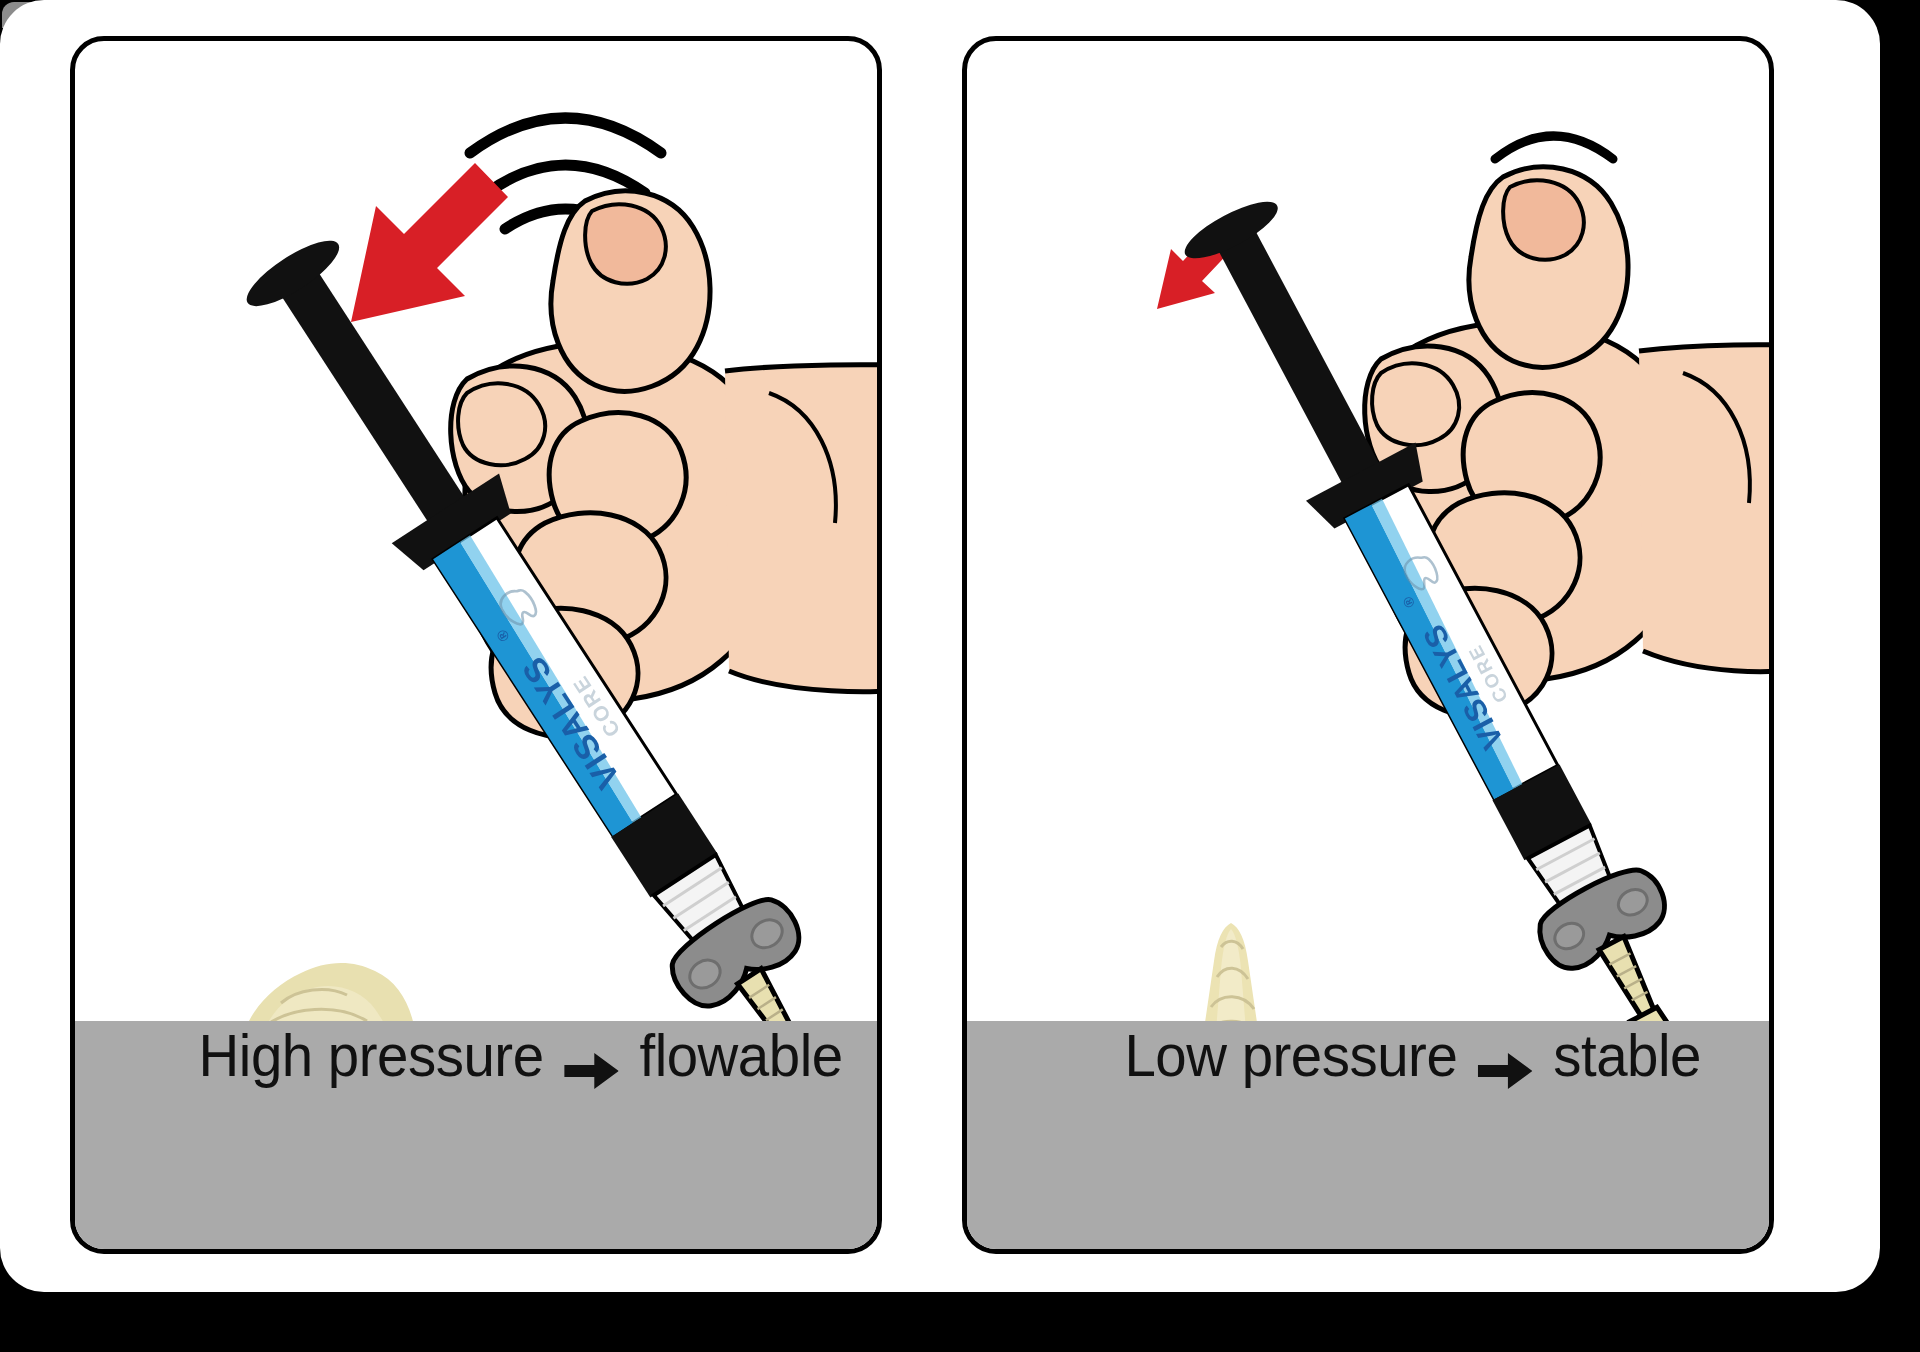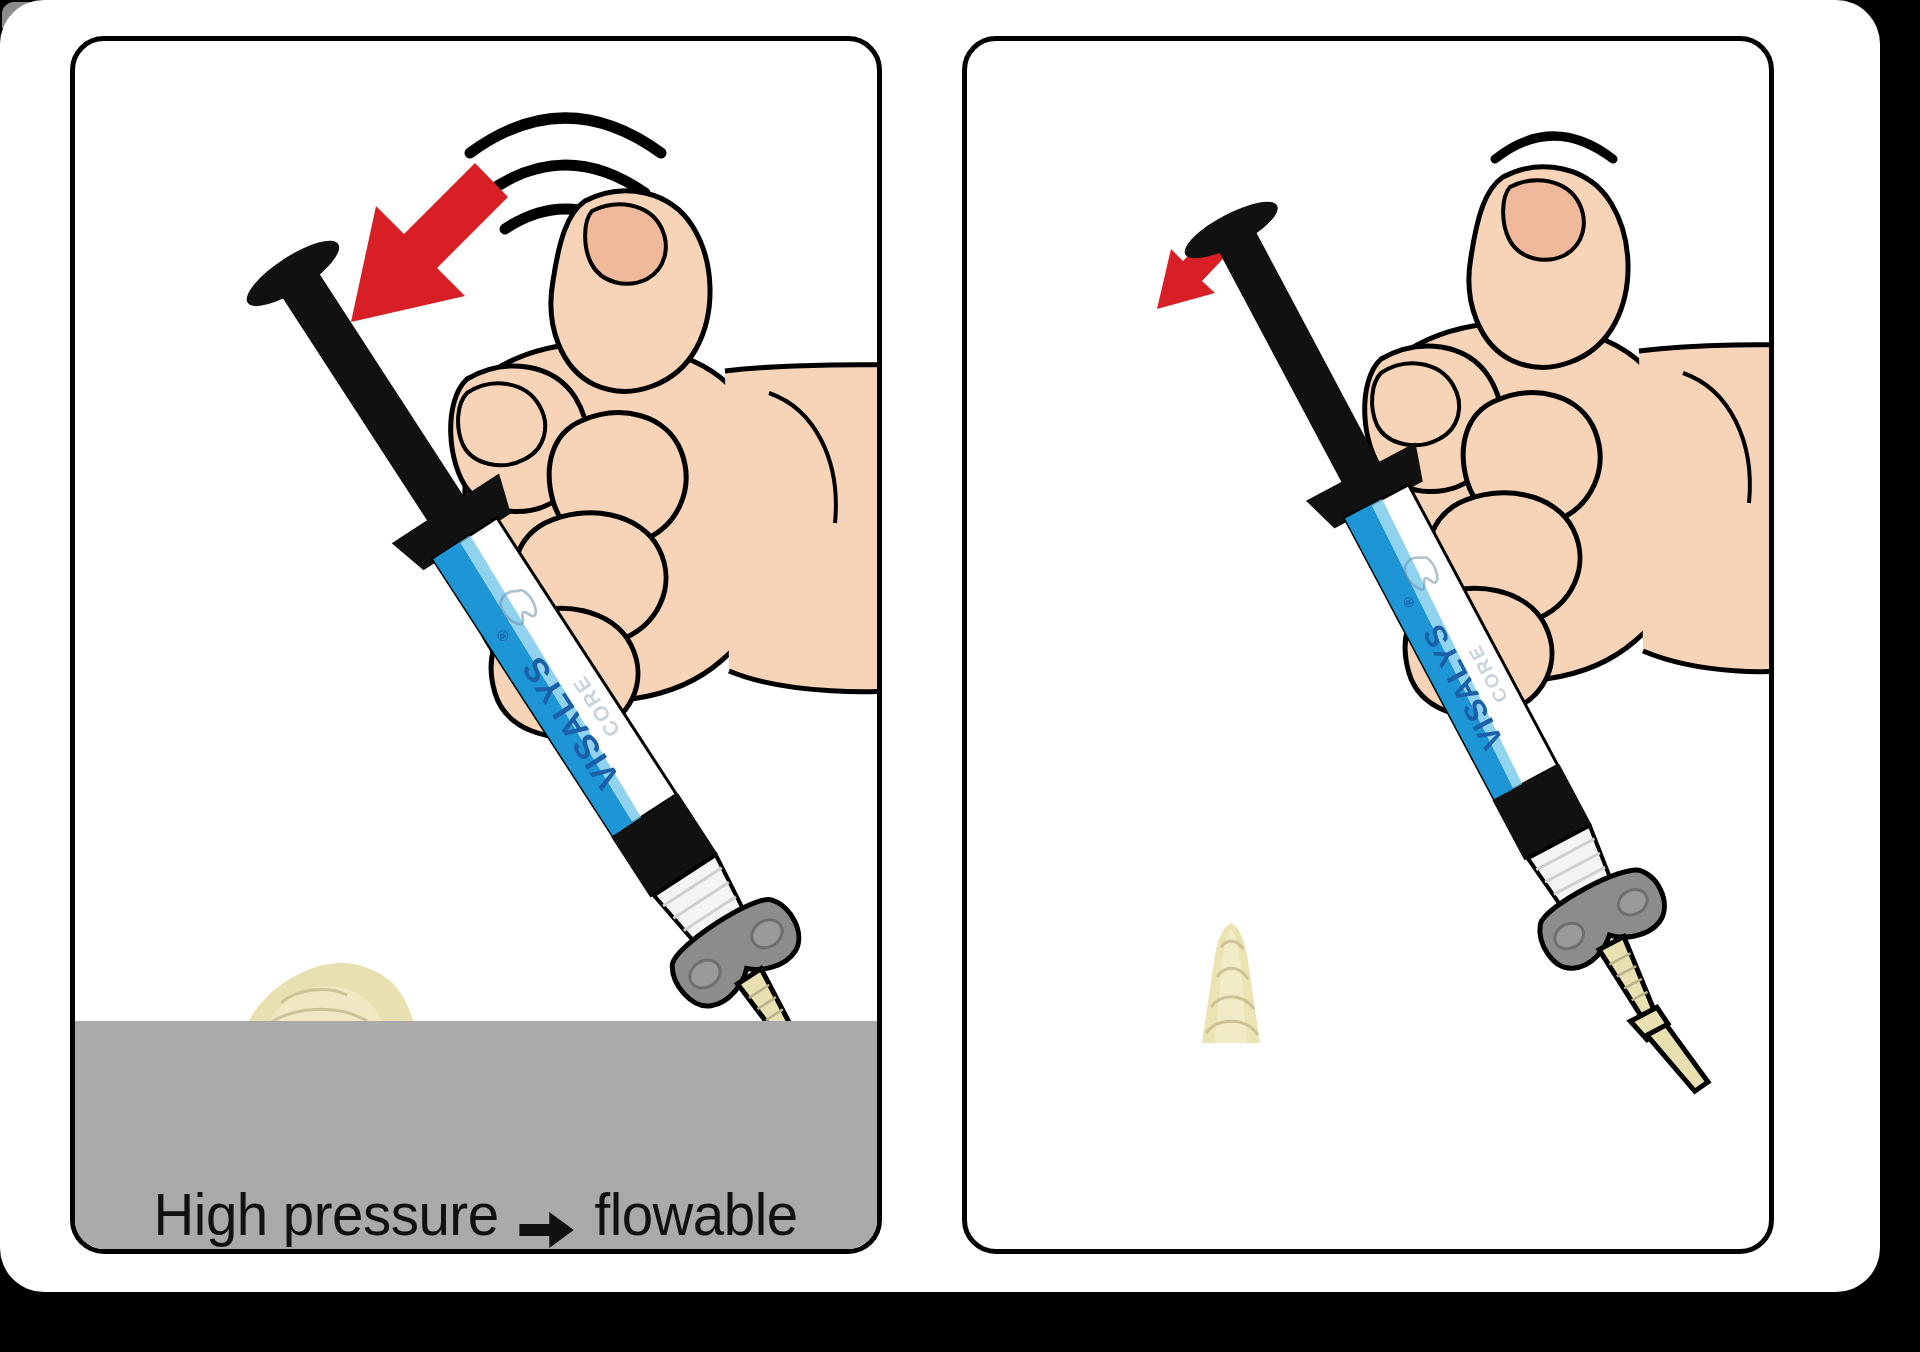--- a/index.html
+++ b/index.html
@@ -57,22 +57,23 @@
 
   
   .caption-band {
     position: absolute;
     left: 0;
     bottom: 0;
     width: 100%;
     height: 228px;
     background: #aaaaaa;
     display: flex;
-    align-items: flex-end;
+    align-items: flex-start;
     justify-content: center;
+    padding-left: 45px;
   }
   .caption-text {
     font-family: "Liberation Sans", sans-serif;
     font-size: 60px;
     font-weight: 400;
     color: #111111;
     letter-spacing: -0.5px;
     white-space: nowrap;
     display: flex;
     align-items: center;
@@ -421,18 +422,29 @@
             <g fill="none" stroke="#cdc396" stroke-width="3">
               <path d="M 254 906 C 260 898, 270 898, 276 908"></path>
               <path d="M 250 936 C 258 924, 272 924, 281 938"></path>
               <path d="M 244 966 C 254 952, 276 952, 287 968"></path>
               <path d="M 239 992 C 251 976, 279 976, 291 994"></path>
             </g>
           </g>
 
         </svg>
 
+        <div class="caption-band">
+          <div class="caption-text">
+            <span>Low pressure</span>
+            <span class="caption-arrow">
+              <svg viewBox="0 0 58 40" width="58" height="40" xmlns="http://www.w3.org/2000/svg">
+                <path d="M 0 14 L 32 14 L 32 2 L 58 20 L 32 38 L 32 26 L 0 26 Z" fill="#111111"></path>
+              </svg>
+            </span>
+            <span>stable</span>
+          </div>
+        </div>
 
       </div>
     </div>
 
   </div>
 </div>
 
 </body></html>

